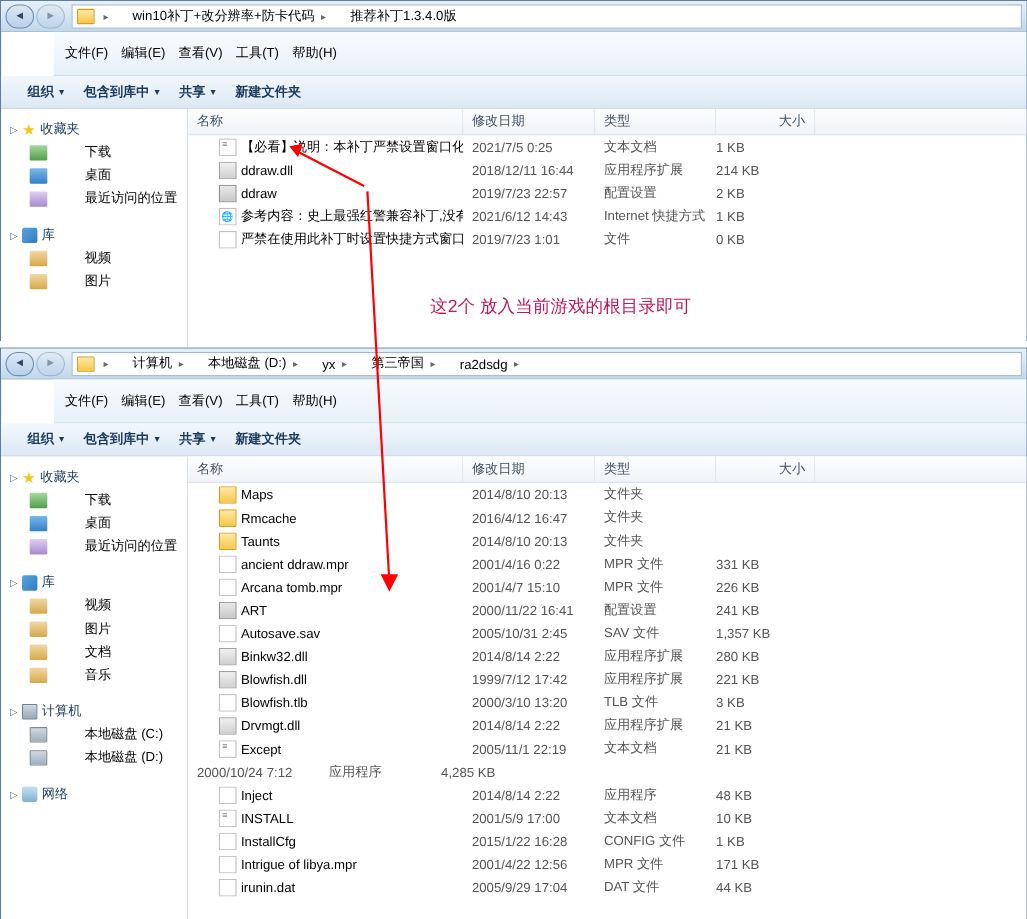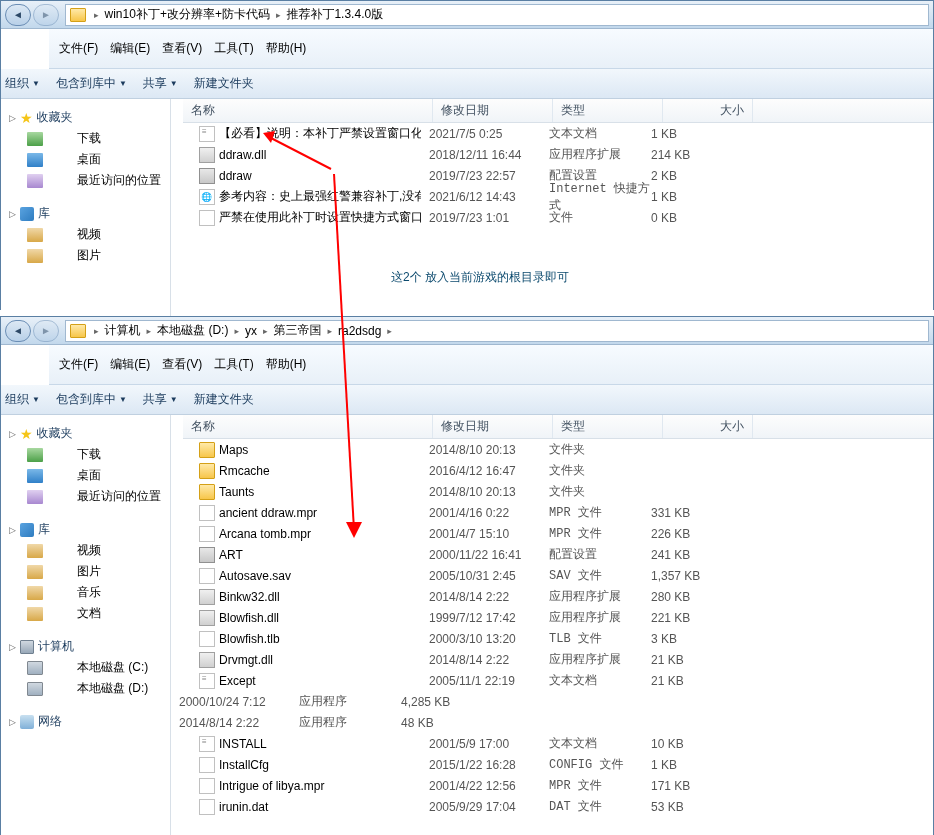--- a/index.html
+++ b/index.html
@@ -5,24 +5,24 @@
 * { margin: 0; padding: 0; box-sizing: border-box; font-family: "Microsoft YaHei", "Segoe UI", Tahoma, sans-serif; font-size: 12px; }
 body { background: #fff; width: 934px; }
 .window { border: 1px solid #5a7fa3; background: #fff; position: relative; }
 .titlebar { height: 28px; background: linear-gradient(to bottom, #e8f0f8 0%, #d5e4f2 50%, #c2d8ec 100%); border-bottom: 1px solid #a0b8d0; display: flex; align-items: center; padding: 0 4px; }
 .navbtns { display: flex; gap: 2px; margin-right: 6px; }
 .navbtn { width: 26px; height: 22px; border: 1px solid #6b8eb5; border-radius: 11px; background: linear-gradient(to bottom, #dce8f4, #b8d0e8); display: flex; align-items: center; justify-content: center; color: #2c4866; font-size: 10px; cursor: pointer; }
 .navbtn.fwd { opacity: 0.5; }
 .folder-icon-sm { width: 16px; height: 14px; background: linear-gradient(to bottom, #ffe9a8 0%, #f7c64a 100%); border: 1px solid #d4a017; border-radius: 1px; margin-right: 4px; }
 .breadcrumb { flex: 1; height: 22px; background: #fff; border: 1px solid #a0b8d0; display: flex; align-items: center; padding: 0 4px; }
 .breadcrumb .sep { color: #666; margin: 0 4px; font-size: 9px; }
-.breadcrumb .crumb { color: #000; padding: 0 2px; cursor: pointer; }
+.breadcrumb .crumb { color: #000; padding: 0 2px; cursor: pointer; margin-left: 16px; }
 .menubar { height: 40px; background: linear-gradient(to bottom, #f7fbff, #e8f0f8); border-bottom: 1px solid #c8d8e8; display: flex; align-items: center; padding: 0 4px; margin-left: 48px; }
 .menubar .menu-item { padding: 2px 6px; cursor: pointer; color: #000; }
-.toolbar { height: 30px; background: linear-gradient(to bottom, #f2f7fc, #dce8f4); border-bottom: 1px solid #c0d0e0; display: flex; align-items: center; padding: 0 4px; gap: 16px; }
+.toolbar { height: 30px; background: linear-gradient(to bottom, #f2f7fc, #dce8f4); border-bottom: 1px solid #c0d0e0; display: flex; align-items: center; padding: 0 24px; gap: 16px; font-weight: bold; }
 .toolbar .tb-item { color: #1a3a5c; cursor: pointer; display: flex; align-items: center; gap: 3px; }
 .toolbar .tb-item .drop { font-size: 8px; }
 .content { display: flex; height: calc(100% - 80px); }
 .sidebar { width: 170px; background: #fff; border-right: 1px solid #d8e0e8; padding: 8px 0; overflow: hidden; }
 .side-group { margin-bottom: 12px; }
 .side-head { display: flex; align-items: center; padding: 2px 8px; cursor: pointer; }
 .side-head .tri { width: 9px; font-size: 9px; color: #666; margin-right: 2px; }
 .side-head .star { color: #f5c518; margin-right: 4px; font-size: 14px; }
 .side-head .lib { width: 14px; height: 14px; background: linear-gradient(135deg, #5aa3e0, #2e7cc0); border-radius: 2px; margin-right: 4px; }
 .side-head .comp { width: 14px; height: 14px; background: linear-gradient(to bottom, #d0d8e0, #98a8b8); border: 1px solid #708090; border-radius: 1px; margin-right: 4px; }
@@ -30,43 +30,43 @@
 .side-head .label { color: #1a3a5c; }
 .side-item { display: flex; align-items: center; padding: 2px 8px 2px 26px; cursor: pointer; gap: 30px; }
 .side-item .icon { width: 16px; height: 14px; margin-right: 4px; display: flex; align-items: center; justify-content: center; }
 .ico-dl { background: linear-gradient(to bottom, #a8d8a0, #4ca048); border-radius: 1px; }
 .ico-desk { background: linear-gradient(to bottom, #7ab8e8, #3080c8); border-radius: 1px; }
 .ico-recent { background: linear-gradient(to bottom, #e0d0f0, #a888d0); border-radius: 1px; }
 .ico-lib { background: linear-gradient(to bottom, #f0d8a8, #d8a848); border-radius: 1px; }
 .ico-drive { background: linear-gradient(to bottom, #d0d8e0, #a0b0c0); border: 1px solid #808890; border-radius: 1px; }
 .side-item .label { color: #000; }
 .filepane { flex: 1; background: #fff; position: relative; }
-.columns { height: 24px; background: linear-gradient(to bottom, #fdfdfd, #f0f4f8); border-bottom: 1px solid #d8e0e8; display: flex; align-items: center; margin-left: 12px; }
+.columns { height: 24px; background: linear-gradient(to bottom, #fdfdfd, #f0f4f8); border-bottom: 1px solid #d8e0e8; display: flex; align-items: center; }
 .columns .col { padding: 0 8px; color: #415060; border-right: 1px solid #e0e8f0; height: 100%; display: flex; align-items: center; cursor: pointer; }
 .col-name { width: 250px; }
 .col-date { width: 120px; }
 .col-type { width: 110px; }
 .col-size { width: 90px; justify-content: flex-end; }
 .filelist { overflow-y: auto; }
 .row { display: flex; align-items: center; height: 21px; padding: 0 0; cursor: pointer; }
 .row .cell-name { width: 250px; padding-left: 28px; display: flex; align-items: center; gap: 4px; color: #000; white-space: nowrap; overflow: hidden; }
 .row .cell-date { width: 120px; padding-left: 8px; color: #555; }
-.row .cell-type { width: 110px; padding-left: 8px; color: #555; font-family: Liberation Mono, monospace; }
+.row .cell-type { width: 110px; padding-left: 8px; color: #555; }
 .row .cell-size { width: 90px; padding-right: 8px; color: #555; }
 .fico { width: 16px; height: 16px; display: inline-flex; align-items: center; justify-content: center; font-size: 11px; flex-shrink: 0; }
 .fico-folder { background: linear-gradient(to bottom, #ffe9a8, #f7c64a); border: 1px solid #d4a017; border-radius: 1px; }
 .fico-txt { background: #fff; border: 1px solid #c0c0c0; position: relative; }
 .fico-txt::before { content: "≡"; position: absolute; top: 0; left: 2px; font-size: 8px; color: #888; }
 .fico-dll { background: linear-gradient(to bottom, #f0f0f0, #d0d0d0); border: 1px solid #a0a0a0; }
 .fico-cfg { background: linear-gradient(to bottom, #e8e8e8, #c8c8c8); border: 1px solid #909090; }
 .fico-url { background: #fff; border: 1px solid #c0c0c0; }
 .fico-url::before { content: "🌐"; font-size: 9px; }
 .fico-generic { background: #fff; border: 1px solid #c0c0c0; }
 .fico-exe { background: linear-gradient(to bottom, #ff8040, #d04000); border: 1px solid #a03000; border-radius: 1px; }
-.annotation { position: absolute; color: #0c4a6e; font-size: 12px; font-weight: normal; }
+.annotation { position: absolute; color: #be185d; font-size: 16px; font-weight: normal; }
 svg.arrow { position: absolute; pointer-events: none; }
 .win1 { height: 310px; }
 .win2 { height: 520px; margin-top: 6px; }
 .win2 .filelist { height: 400px; }
 .win1 .filelist { height: 200px; }
 </style>
 </head>
 <body>
 
 <div class="window win1">
@@ -290,25 +290,25 @@
             <div class="side-item">
               <span class="icon ico-lib"></span>
               <span class="label">视频</span>
             </div>
             <div class="side-item">
               <span class="icon ico-lib"></span>
               <span class="label">图片</span>
             </div>
             <div class="side-item">
               <span class="icon ico-lib"></span>
+              <span class="label">文档</span>
+            </div>
+            <div class="side-item">
+              <span class="icon ico-lib"></span>
               <span class="label">音乐</span>
-            </div>
-            <div class="side-item">
-              <span class="icon ico-lib"></span>
-              <span class="label">文档</span>
             </div>
           </div>
       </div>
       <div class="side-group">
         <div class="side-head">
             <span class="tri">▷</span>
             <span class="comp"></span>
             <span class="label">计算机</span>
           </div>
         <div id="w2-comp">
@@ -445,20 +445,24 @@
       <div class="cell-date">2005/11/1 22:19</div>
       <div class="cell-type">文本文档</div>
       <div class="cell-size">21 KB</div>
           </div>
           <div class="row">
       <div class="cell-date">2000/10/24 7:12</div>
       <div class="cell-type">应用程序</div>
       <div class="cell-size">4,285 KB</div>
           </div>
           <div class="row">
+      <div class="cell-name">
+              <span class="fico fico-generic"></span>
+              <span>Inject</span>
+            </div>
       <div class="cell-date">2014/8/14 2:22</div>
       <div class="cell-type">应用程序</div>
       <div class="cell-size">48 KB</div>
           </div>
           <div class="row">
       <div class="cell-name">
               <span class="fico fico-txt"></span>
               <span>INSTALL</span>
             </div>
       <div class="cell-date">2001/5/9 17:00</div>
@@ -483,18 +487,18 @@
       <div class="cell-type">MPR 文件</div>
       <div class="cell-size">171 KB</div>
           </div>
           <div class="row">
       <div class="cell-name">
               <span class="fico fico-generic"></span>
               <span>irunin.dat</span>
             </div>
       <div class="cell-date">2005/9/29 17:04</div>
       <div class="cell-type">DAT 文件</div>
-      <div class="cell-size">53 KB</div>
+      <div class="cell-size">44 KB</div>
           </div>
         </div>
     </div>
   </div>
 </div>
 
 </body></html>

